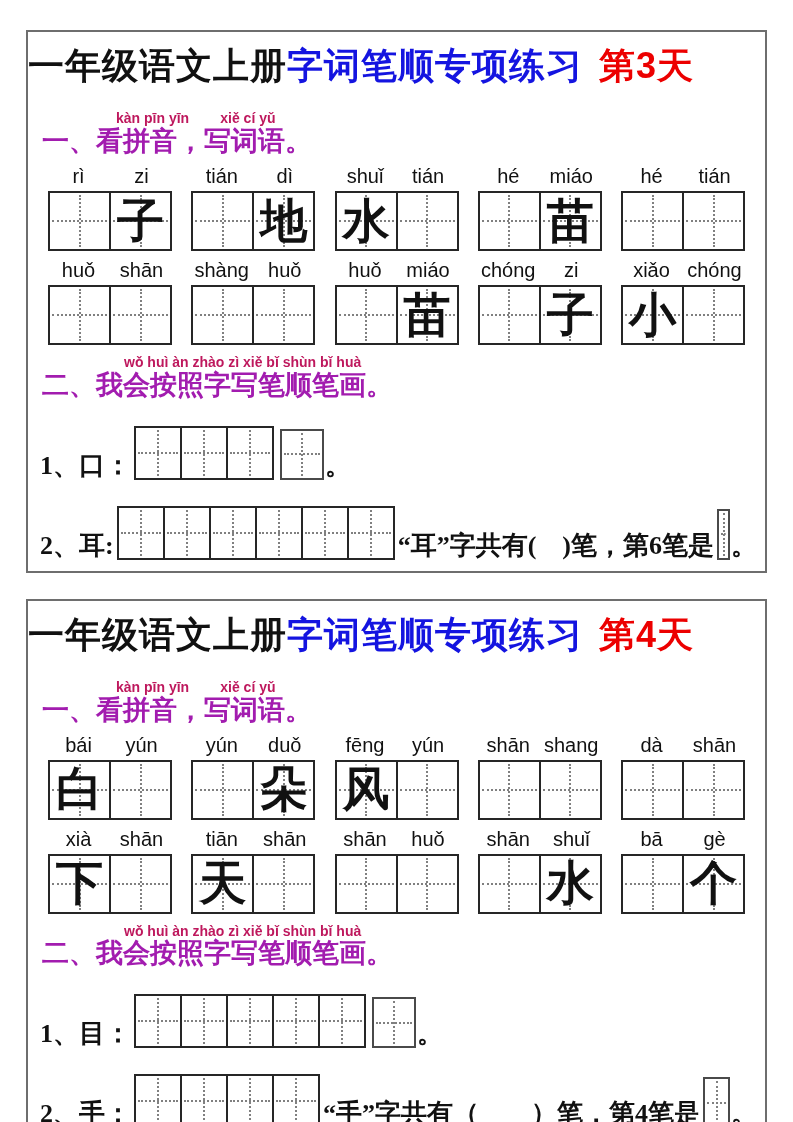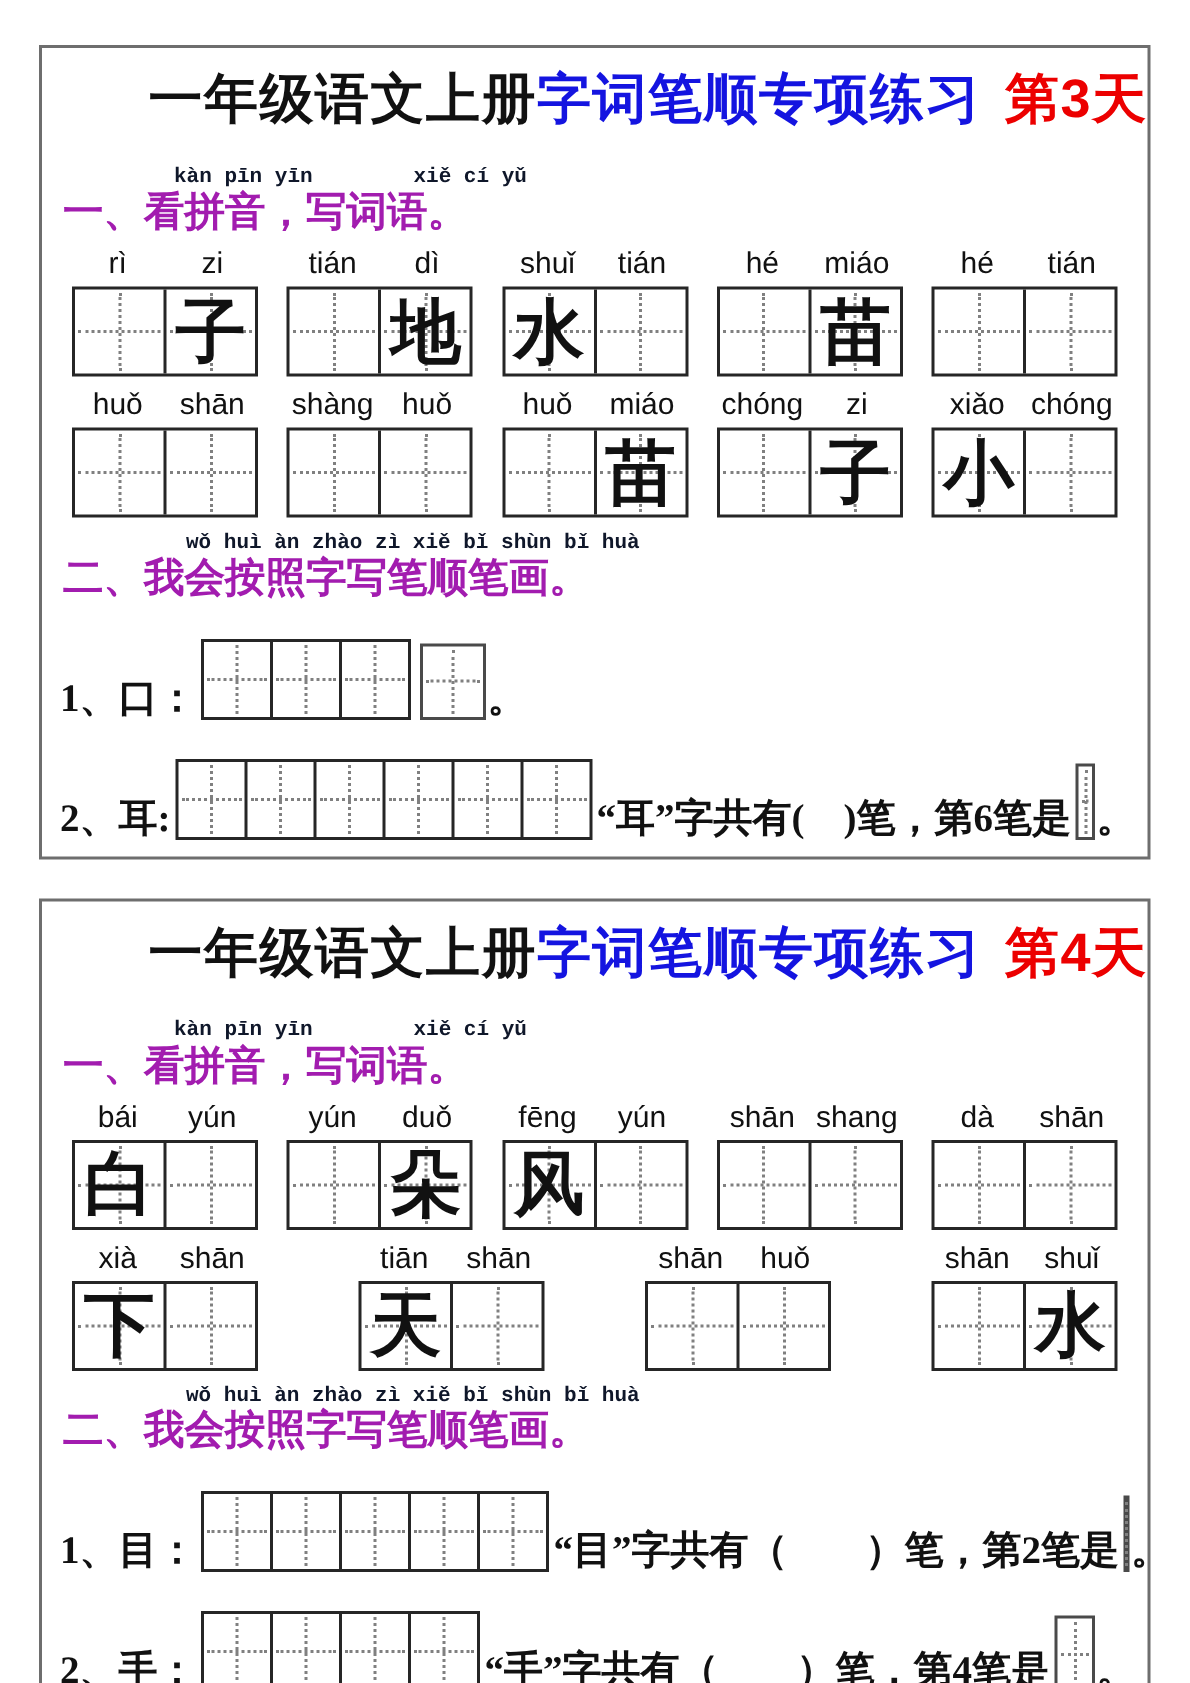--- a/index.html
+++ b/index.html
@@ -1,28 +1,28 @@
 <!DOCTYPE html>
 <html><head>
 <meta charset="utf-8">
 <style>
   html,body{margin:0;padding:0;background:#ffffff;}
   body{width:793px;height:1122px;position:relative;font-family:"Liberation Serif",serif;}
   .page{padding-top:30px;}
   .card{width:737px;margin:0 auto;border:2px solid #6e6e6e;background:#fff;padding-bottom:10px;}
   .card + .card{margin-top:26px;}
 
-  .title{text-align:right;font-weight:bold;font-size:36px;line-height:1.2;margin-top:12px;
+  .title{text-align:left;font-weight:bold;font-size:36px;line-height:1.2;margin-top:12px;
          font-family:"Liberation Sans",sans-serif;letter-spacing:1px;white-space:nowrap;}
   .t-black{color:#111;}
   .t-blue{color:#1414e0;}
   .t-red{color:#ec0000;margin-left:16px;}
 
-  .sec-pinyin{color:#0f172a;font-weight:bold;font-size:14px;line-height:1.05;
-              font-family:Liberation Mono, monospace;white-space:pre;margin:7px 0 0 88px;}
+  .sec-pinyin{color:#be185d;font-weight:bold;font-size:14px;line-height:1.05;
+              font-family:Liberation Sans, sans-serif;white-space:pre;margin:7px 0 0 88px;}
   .sec-heading{color:#a21caf;font-weight:bold;font-size:27px;line-height:1.15;margin:0 0 2px 14px;}
 
   .words-row{display:flex;justify-content:space-between;padding:0 14px;margin-top:8px;}
   .word{width:136px;}
   .wp{display:flex;width:126px;margin:0 auto 3px;font-family:Liberation Sans, sans-serif;
       font-size:20px;line-height:1.15;color:#111;}
   .wp span{flex:1;text-align:center;white-space:nowrap;}
 
   .grid2{display:flex;border:2px solid #262626;width:max-content;margin:0 auto;background:#fff;}
   .cell{width:59px;height:56px;position:relative;}
@@ -364,35 +364,48 @@
           </div>
           <div class="grid2">
             <div class="cell">
               <span class="han"></span>
             </div>
             <div class="cell">
               <span class="han">水</span>
             </div>
           </div>
         </div>
+        <div class="word">
+          <div class="wp">
+            <span>bā</span>
+            <span>gè</span>
+          </div>
+          <div class="grid2">
+            <div class="cell">
+              <span class="han"></span>
+            </div>
+            <div class="cell">
+              <span class="han">个</span>
+            </div>
+          </div>
+        </div>
       </div>
 
     <div class="sec-pinyin" style="margin-left:96px;margin-top:10px">wǒ huì àn zhào zì xiě bǐ shùn bǐ huà</div>
     <div class="sec-heading">二、我会按照字写笔顺笔画。</div>
 
     <div class="q-line">
       <span class="q-label">1、目：</span>
       <div class="q-grid">
           <div class="cell"></div>
           <div class="cell"></div>
           <div class="cell"></div>
           <div class="cell"></div>
           <div class="cell"></div>
         </div>
-      <span class="q-text">“目”字共有（　　）笔，第2笔是</span>
       <div class="cell answer-box"></div>
       <span class="q-end">。</span>
     </div>
 
     <div class="q-line">
       <span class="q-label">2、手：</span>
       <div class="q-grid">
           <div class="cell"></div>
           <div class="cell"></div>
           <div class="cell"></div>

